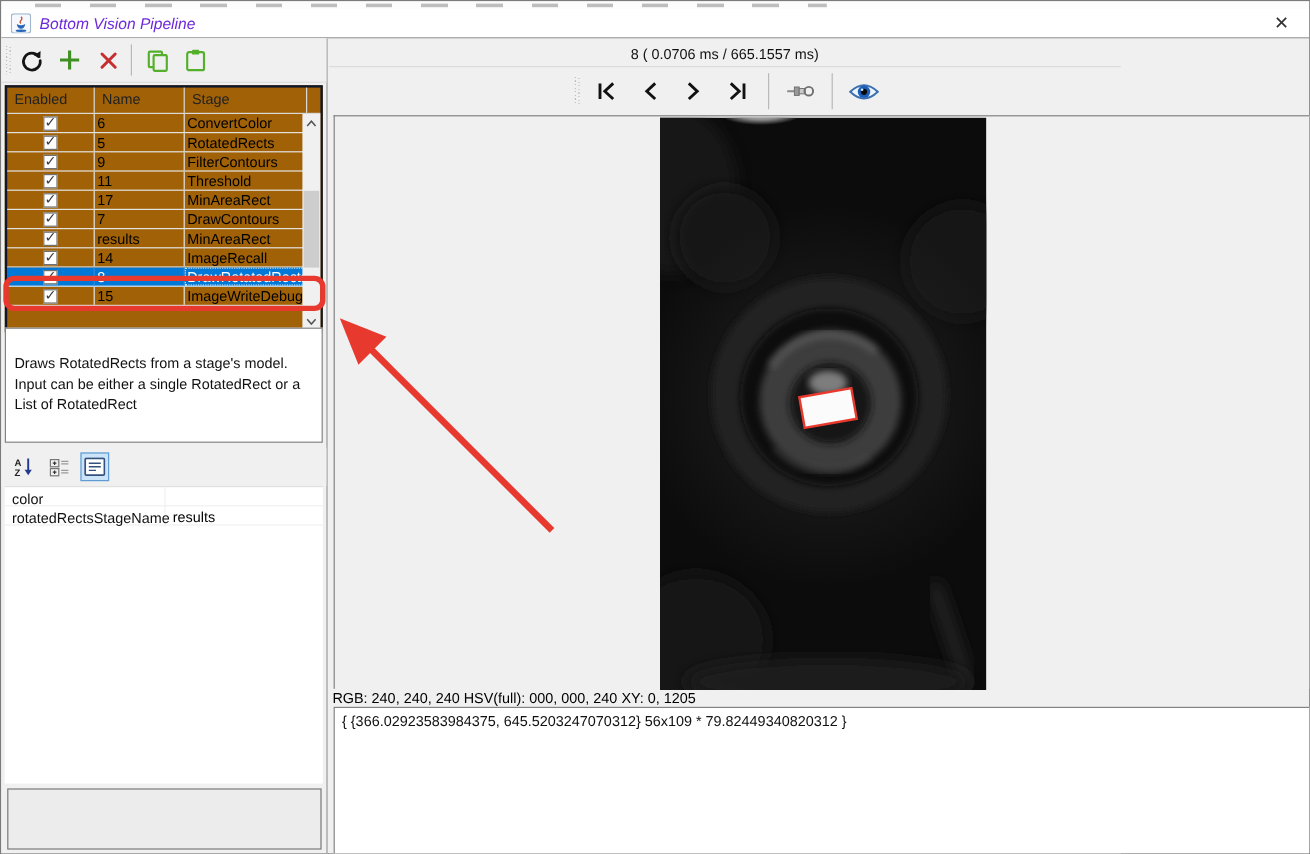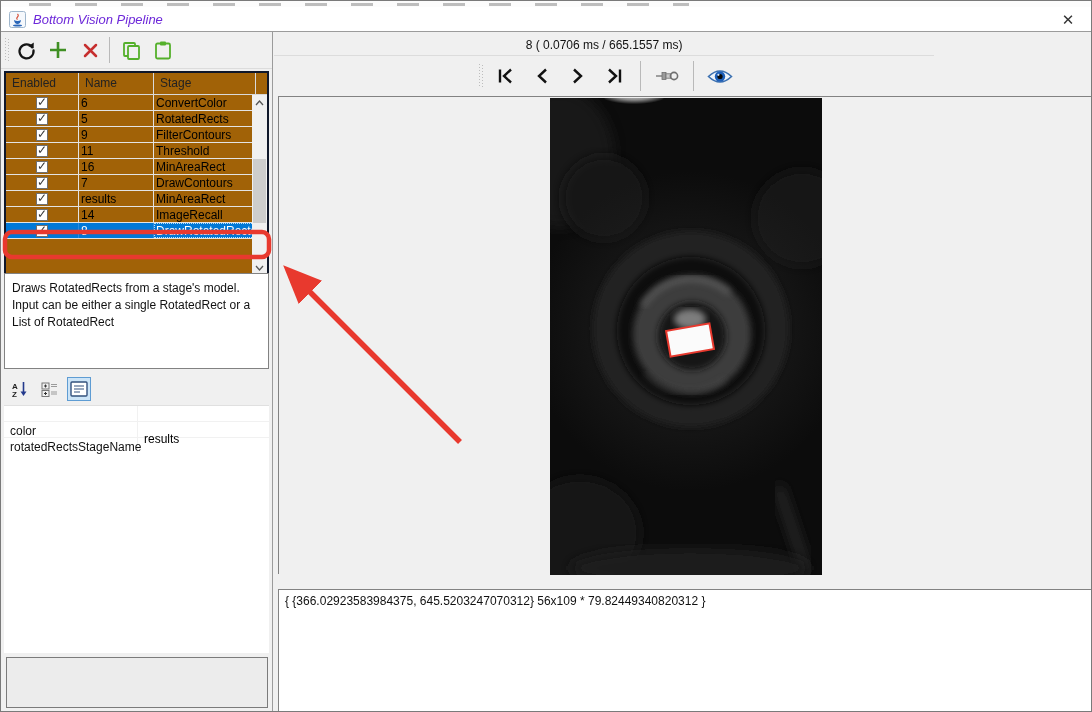--- a/index.html
+++ b/index.html
@@ -47,33 +47,33 @@
   .cb { width:12px; height:12px; border:1px solid #707070; background:#fff; position:relative; }
   .cb.checked::after { content:"✓"; position:absolute; left:0px; top:-3px; font-size:12px; color:#3c3c3c; }
 
   
   .st-scroll { position:absolute; right:0; top:22px; bottom:0; width:15px; background:#f0f0f0; }
   .st-scroll .arrow { position:absolute; left:0; width:15px; height:15px; display:flex; align-items:center; justify-content:center; }
   .st-scroll .thumb { position:absolute; left:1px; top:64px; width:13px; height:64px; background:#cdcdcd; }
 
   
   .desc-box { position:absolute; left:3px; top:241px; width:265px; height:96px; background:#fff;
-        border:1px solid #828282; padding:6px 7px; line-height:17px; color:#111; }
+        border:1px solid #828282; padding:21px 7px; line-height:17px; color:#111; }
 
   
   .prop-toolbar { position:absolute; left:0; top:341px; width:271px; height:32px; background:#f0f0f0;
         display:flex; align-items:center; }
   .ptbtn { width:24px; height:24px; margin-left:6px; display:flex; align-items:center; justify-content:center; }
   .ptbtn.active { background:#cce4f7; border:1px solid #5e9cd3; }
 
   
   .prop-grid { position:absolute; left:3px; top:373px; width:265px; height:248px; background:#fff;
         border-top:1px solid #e0e0e0; }
   .pg-row { display:grid; grid-template-columns:134px 1fr; height:16px; border-bottom:1px solid #f1f1f1; }
-  .pg-row .k { padding:18px 0 0 6px; border-right:1px solid #f1f1f1; color:#111; white-space:nowrap; }
+  .pg-row .k { padding:3px 0 0 6px; border-right:1px solid #f1f1f1; color:#111; white-space:nowrap; }
   .pg-row .v { padding:1px 0 0 6px; display:flex; align-items:center; }
 
   .bottom-box { position:absolute; left:5px; top:625px; width:262px; height:51px; background:#ececec;
         border:1px solid #7b7b7b; }
 
   
   .right-panel { position:absolute; left:273px; top:36px; width:660px; height:681px; background:#f0f0f0; }
   .preview-header { position:absolute; left:0; top:1px; width:100%; height:16px; text-align:center; color:#111; }
   .preview-hline { position:absolute; left:0; top:18px; width:100%; height:1px; background:#dcdcdc; }
   .preview-toolbar { position:absolute; left:0; top:19px; width:100%; height:40px; display:flex;
@@ -179,21 +179,21 @@
             <div class="cell cb-cell">
               <span class="cb checked"></span>
             </div>
             <div class="cell">11</div>
             <div class="cell stage-cell">Threshold</div>
           </div>
           <div class="st-row">
             <div class="cell cb-cell">
               <span class="cb checked"></span>
             </div>
-            <div class="cell">16</div>
+            <div class="cell">17</div>
             <div class="cell stage-cell">MinAreaRect</div>
           </div>
           <div class="st-row">
             <div class="cell cb-cell">
               <span class="cb checked"></span>
             </div>
             <div class="cell">7</div>
             <div class="cell stage-cell">DrawContours</div>
           </div>
           <div class="st-row">
@@ -209,20 +209,27 @@
             </div>
             <div class="cell">14</div>
             <div class="cell stage-cell">ImageRecall</div>
           </div>
           <div class="st-row selected">
             <div class="cell cb-cell">
               <span class="cb checked"></span>
             </div>
             <div class="cell">8</div>
             <div class="cell stage-cell">DrawRotatedRects</div>
+          </div>
+          <div class="st-row">
+            <div class="cell cb-cell">
+              <span class="cb checked"></span>
+            </div>
+            <div class="cell">15</div>
+            <div class="cell stage-cell">ImageWriteDebug</div>
           </div>
         </div>
       <div class="st-scroll">
         <div class="arrow" style="top:0">
           <svg width="9" height="6" viewBox="0 0 9 6">
               <path d="M1 5 L4.5 1 L8 5" fill="none" stroke="#555" stroke-width="1.3"></path>
             </svg>
         </div>
         <div class="thumb"></div>
         <div class="arrow" style="bottom:0">
@@ -357,20 +364,21 @@
         <ellipse cx="140" cy="221" rx="16" ry="10" fill="#7d7d7d" filter="url(#b3)"></ellipse>
         <g transform="rotate(-10 140 242)">
           <rect x="118" y="229" width="44" height="26" fill="#fbfbfb" stroke="#e8392e" stroke-width="2"></rect>
         </g>
         <path d="M228 388 L258 477" stroke="#282828" stroke-width="10" filter="url(#b6)"></path>
         <ellipse cx="30" cy="435" rx="60" ry="55" fill="#181818" filter="url(#b6)"></ellipse>
         <ellipse cx="140" cy="470" rx="120" ry="20" fill="#1c1c1c" filter="url(#b6)"></ellipse>
       </svg>
     </div>
 
+    <div class="status-line">RGB: 240, 240, 240 HSV(full): 000, 000, 240 XY: 0, 1205</div>
     <div class="result-box">{ {366.02923583984375, 645.5203247070312} 56x109 * 79.82449340820312 }</div>
   </div>
 
   <svg class="annotation" viewBox="0 0 1092 712">
     <defs>
       <marker id="ah" markerWidth="8" markerHeight="8" refX="5.5" refY="3" orient="auto">
         <path d="M0 0 L7 3 L0 6 Z" fill="#e8392e"></path>
       </marker>
     </defs>
     <rect x="4" y="231" width="264" height="25" rx="7" fill="none" stroke="#e8392e" stroke-width="4.5"></rect>

